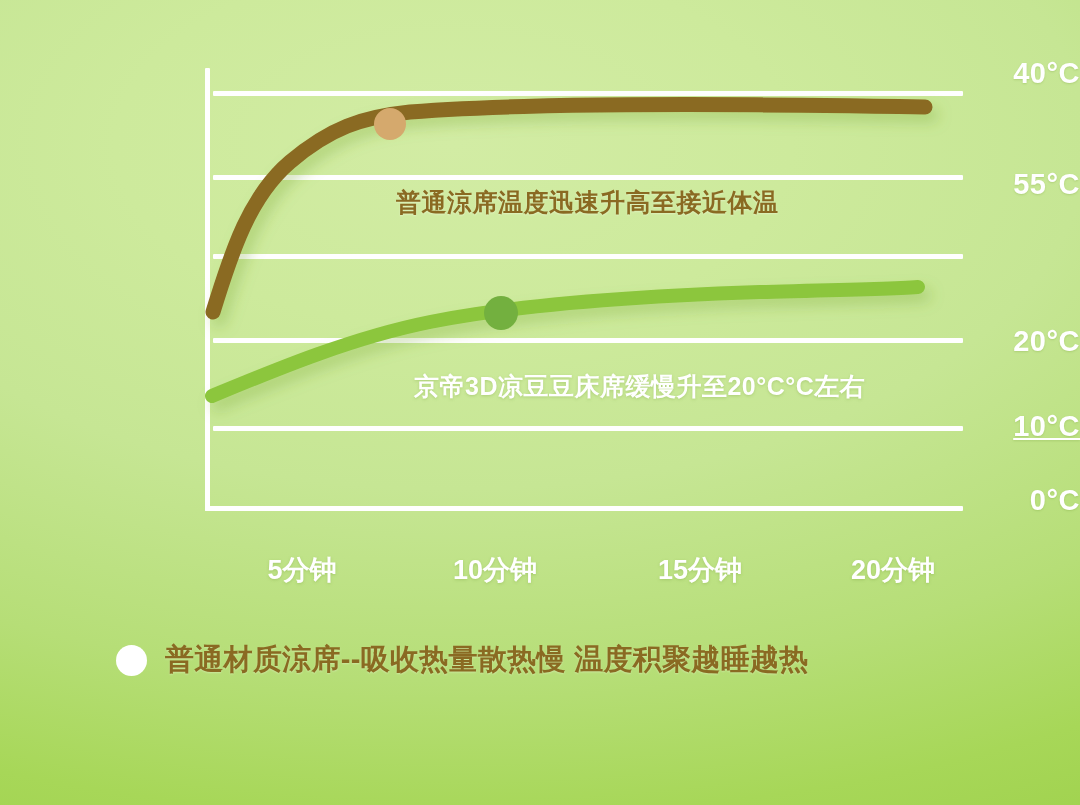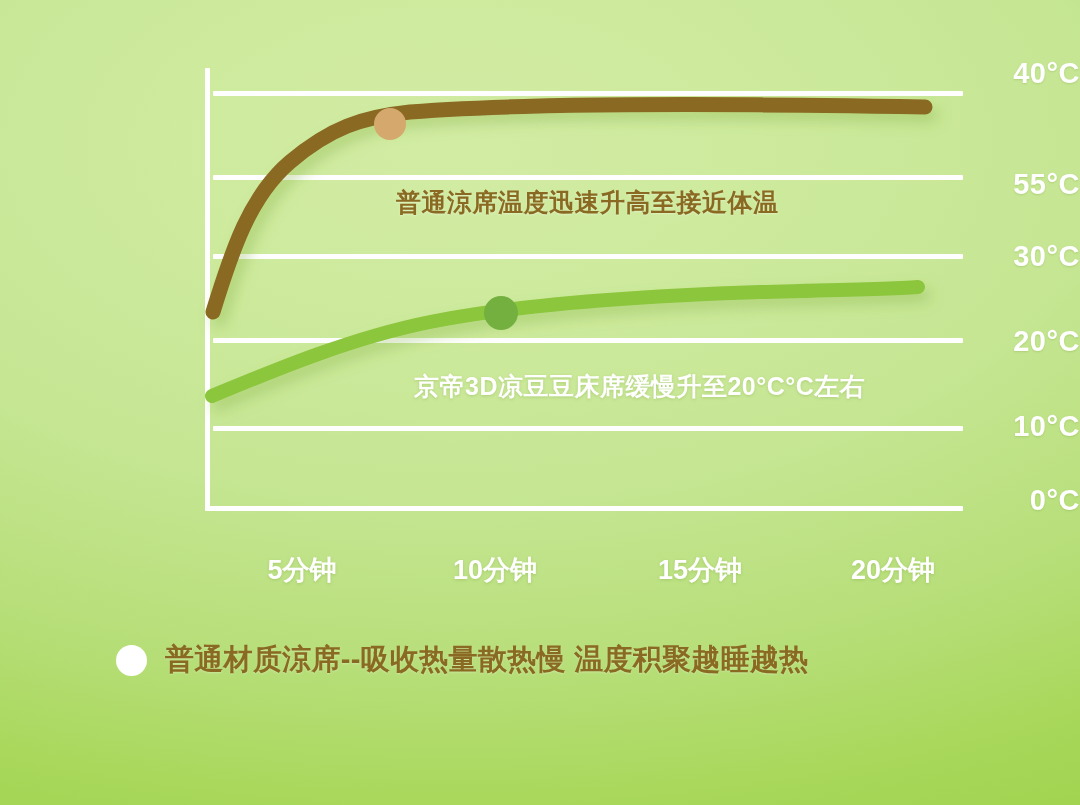--- a/index.html
+++ b/index.html
@@ -81,21 +81,21 @@
     font-weight: bold;
     letter-spacing: 0.5px;
     text-shadow: 0 1px 2px rgba(120,160,60,0.30);
     white-space: nowrap;
   }
   .yt-40 { top: 57px; }
   .yt-body { top: 133px; font-size: 28px; }
   .yt-37 { top: 168px; }
   .yt-30 { top: 240px; }
   .yt-20 { top: 325px; }
-  .yt-10 { top: 410px; }
+  .yt-10 { top: 410px; text-decoration: underline; }
   .yt-0  { top: 484px; }
 
   
   .xtick {
     position: absolute;
     top: 552px;
     color: #ffffff;
     font-size: 27px;
     font-weight: bold;
     text-shadow: 0 1px 3px rgba(120,160,60,0.35);
@@ -203,21 +203,20 @@
     <div class="axis-line" id="x-axis"></div>
 
     <div class="gridline gl-40"></div>
     <div class="gridline gl-37"></div>
     <div class="gridline gl-30"></div>
     <div class="gridline gl-20"></div>
     <div class="gridline gl-10"></div>
 
     <div class="ytick yt-40">40°C</div>
     <div class="ytick yt-37">55°C</div>
-    <div class="ytick yt-30">30°C</div>
     <div class="ytick yt-20">20°C</div>
     <div class="ytick yt-10">10°C</div>
     <div class="ytick yt-0">0°C</div>
 
     <div class="xtick" style="left:302px;">5分钟</div>
     <div class="xtick" style="left:495px;">10分钟</div>
     <div class="xtick" style="left:700px;">15分钟</div>
     <div class="xtick" style="left:893px;">20分钟</div>
 
     <svg id="curves" viewBox="0 0 1080 610">

